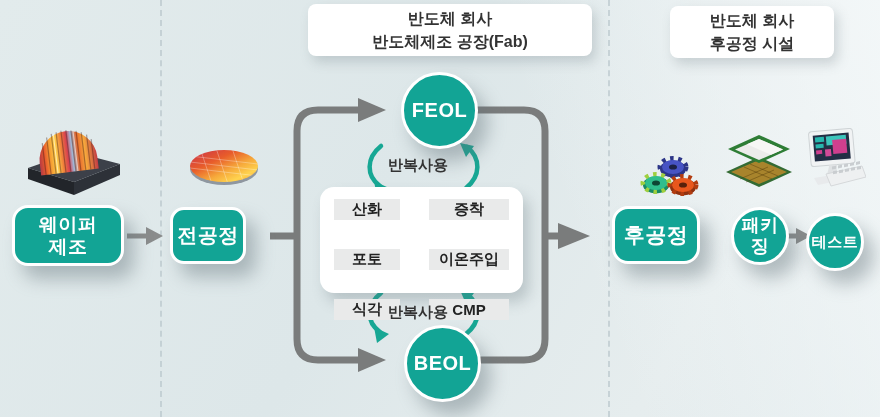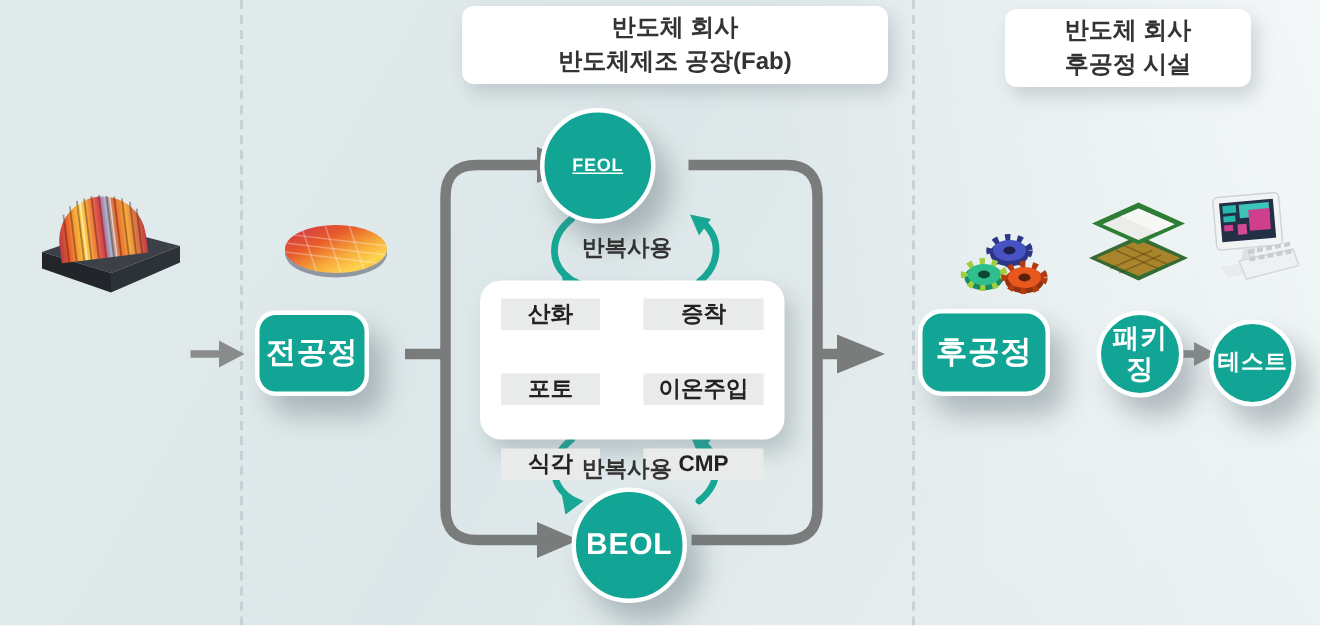--- a/index.html
+++ b/index.html
@@ -226,30 +226,34 @@
         <rect x="52" y="44" width="4" height="3" transform="skewY(-11)"></rect>
         <rect x="29" y="49" width="4" height="3" transform="skewY(-11)"></rect>
         <rect x="35" y="49" width="4" height="3" transform="skewY(-11)"></rect>
         <rect x="41" y="49" width="4" height="3" transform="skewY(-11)"></rect>
         <rect x="47" y="49" width="4" height="3" transform="skewY(-11)"></rect>
         <rect x="53" y="49" width="4" height="3" transform="skewY(-11)"></rect>
       </g>
     </g>
   </svg>
 
+  <div class="node rounded" style="left:12px; top:205px; width:112px; height:61px; font-size:19px;">
+    <span>웨이퍼</span>
+    <span>제조</span>
+  </div>
 
   <div class="node" style="left:170px; top:207px; width:76px; height:57px; font-size:20px; border-radius:14px;align-items:center;">
     <span>전공정</span>
   </div>
 
-  <div class="node circle" style="left:360px; top:72px; width:77px; height:77px; font-size:12px;text-decoration:underline;">
+  <div class="node circle" style="left:401px; top:72px; width:77px; height:77px; font-size:20px;">
     <span>FEOL</span>
   </div>
 
-  <div class="node circle" style="left:381px; top:325px; width:77px; height:77px; font-size:20px;">
+  <div class="node circle" style="left:404px; top:325px; width:77px; height:77px; font-size:20px;">
     <span>BEOL</span>
   </div>
 
   <div class="centerbox">
     <div class="cell">산화</div>
     <div class="cell">증착</div>
     <div class="cell">포토</div>
     <div class="cell">이온주입</div>
     <div class="cell">식각</div>
     <div class="cell">CMP</div>

